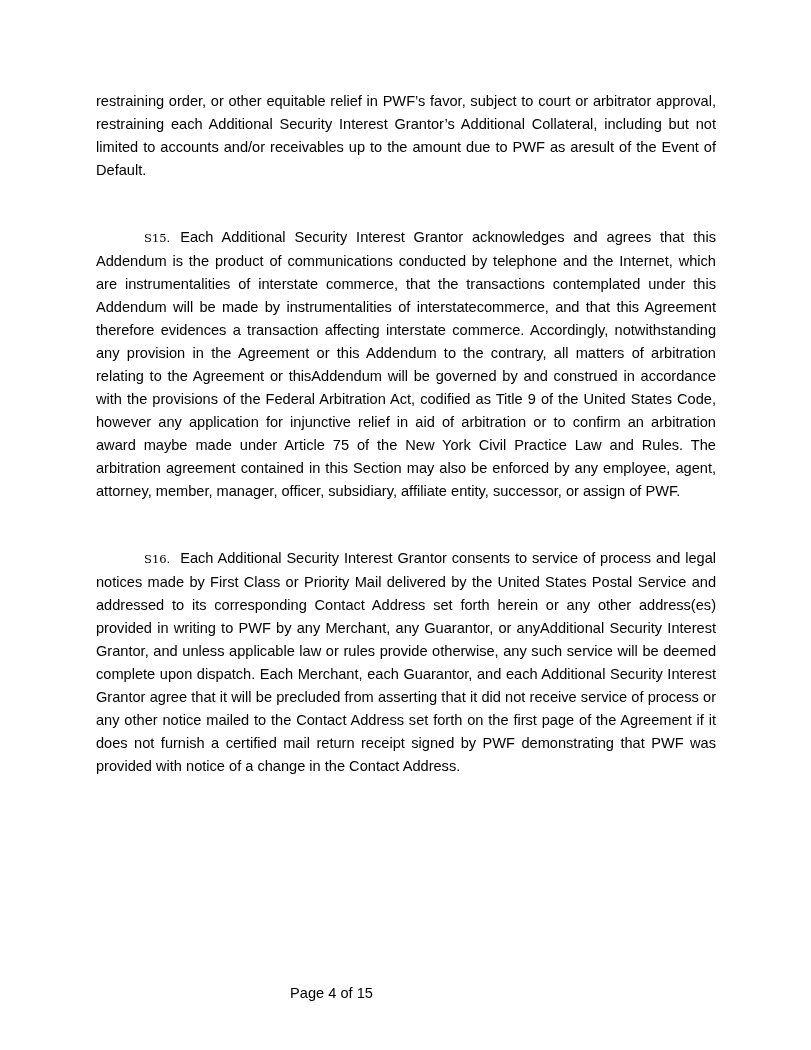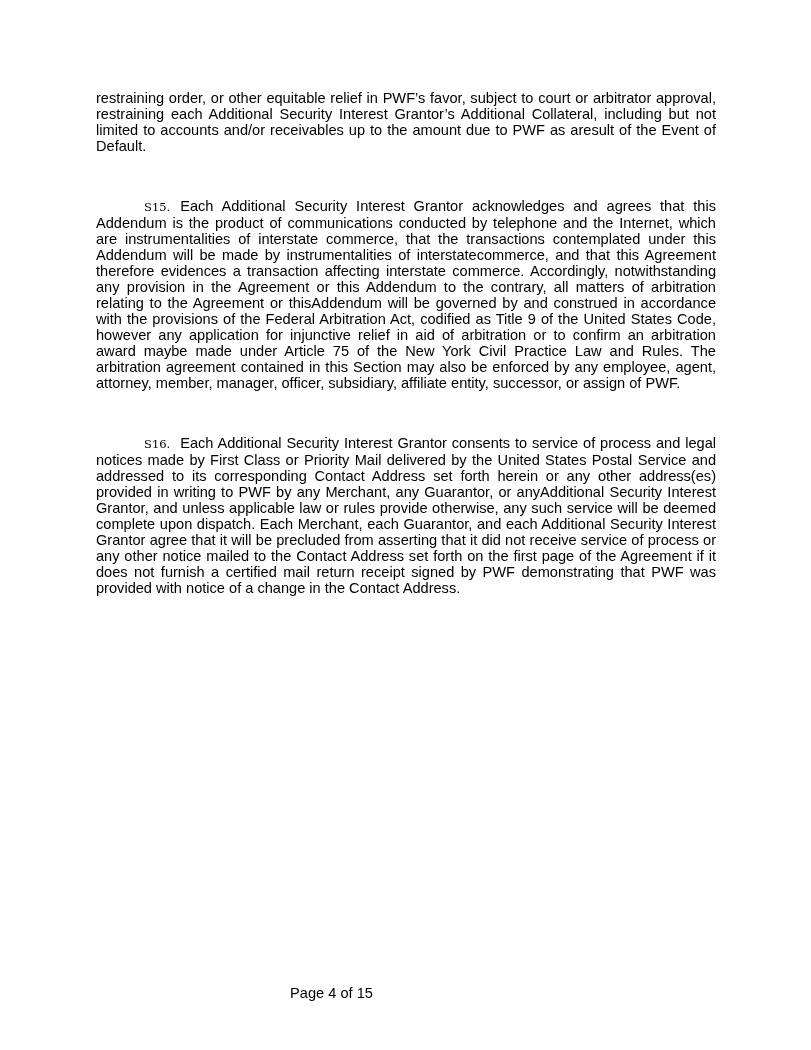--- a/index.html
+++ b/index.html
@@ -16,21 +16,21 @@
       color: #000000;
     }
     .page {
       position: absolute;
       left: 96px;
       top: 90px;
       width: 620px;
     }
     .para {
       font-size: 14.6px;
-      line-height: 16px;
+      line-height: 23px;
       text-align: justify;
       margin: 0 0 17px 0;
       letter-spacing: 0;
     }
     .para.indented {
       text-indent: 48px;
       margin-top: 44px;
     }
     .sec-num {
       font-family: "DejaVu Serif", serif;

